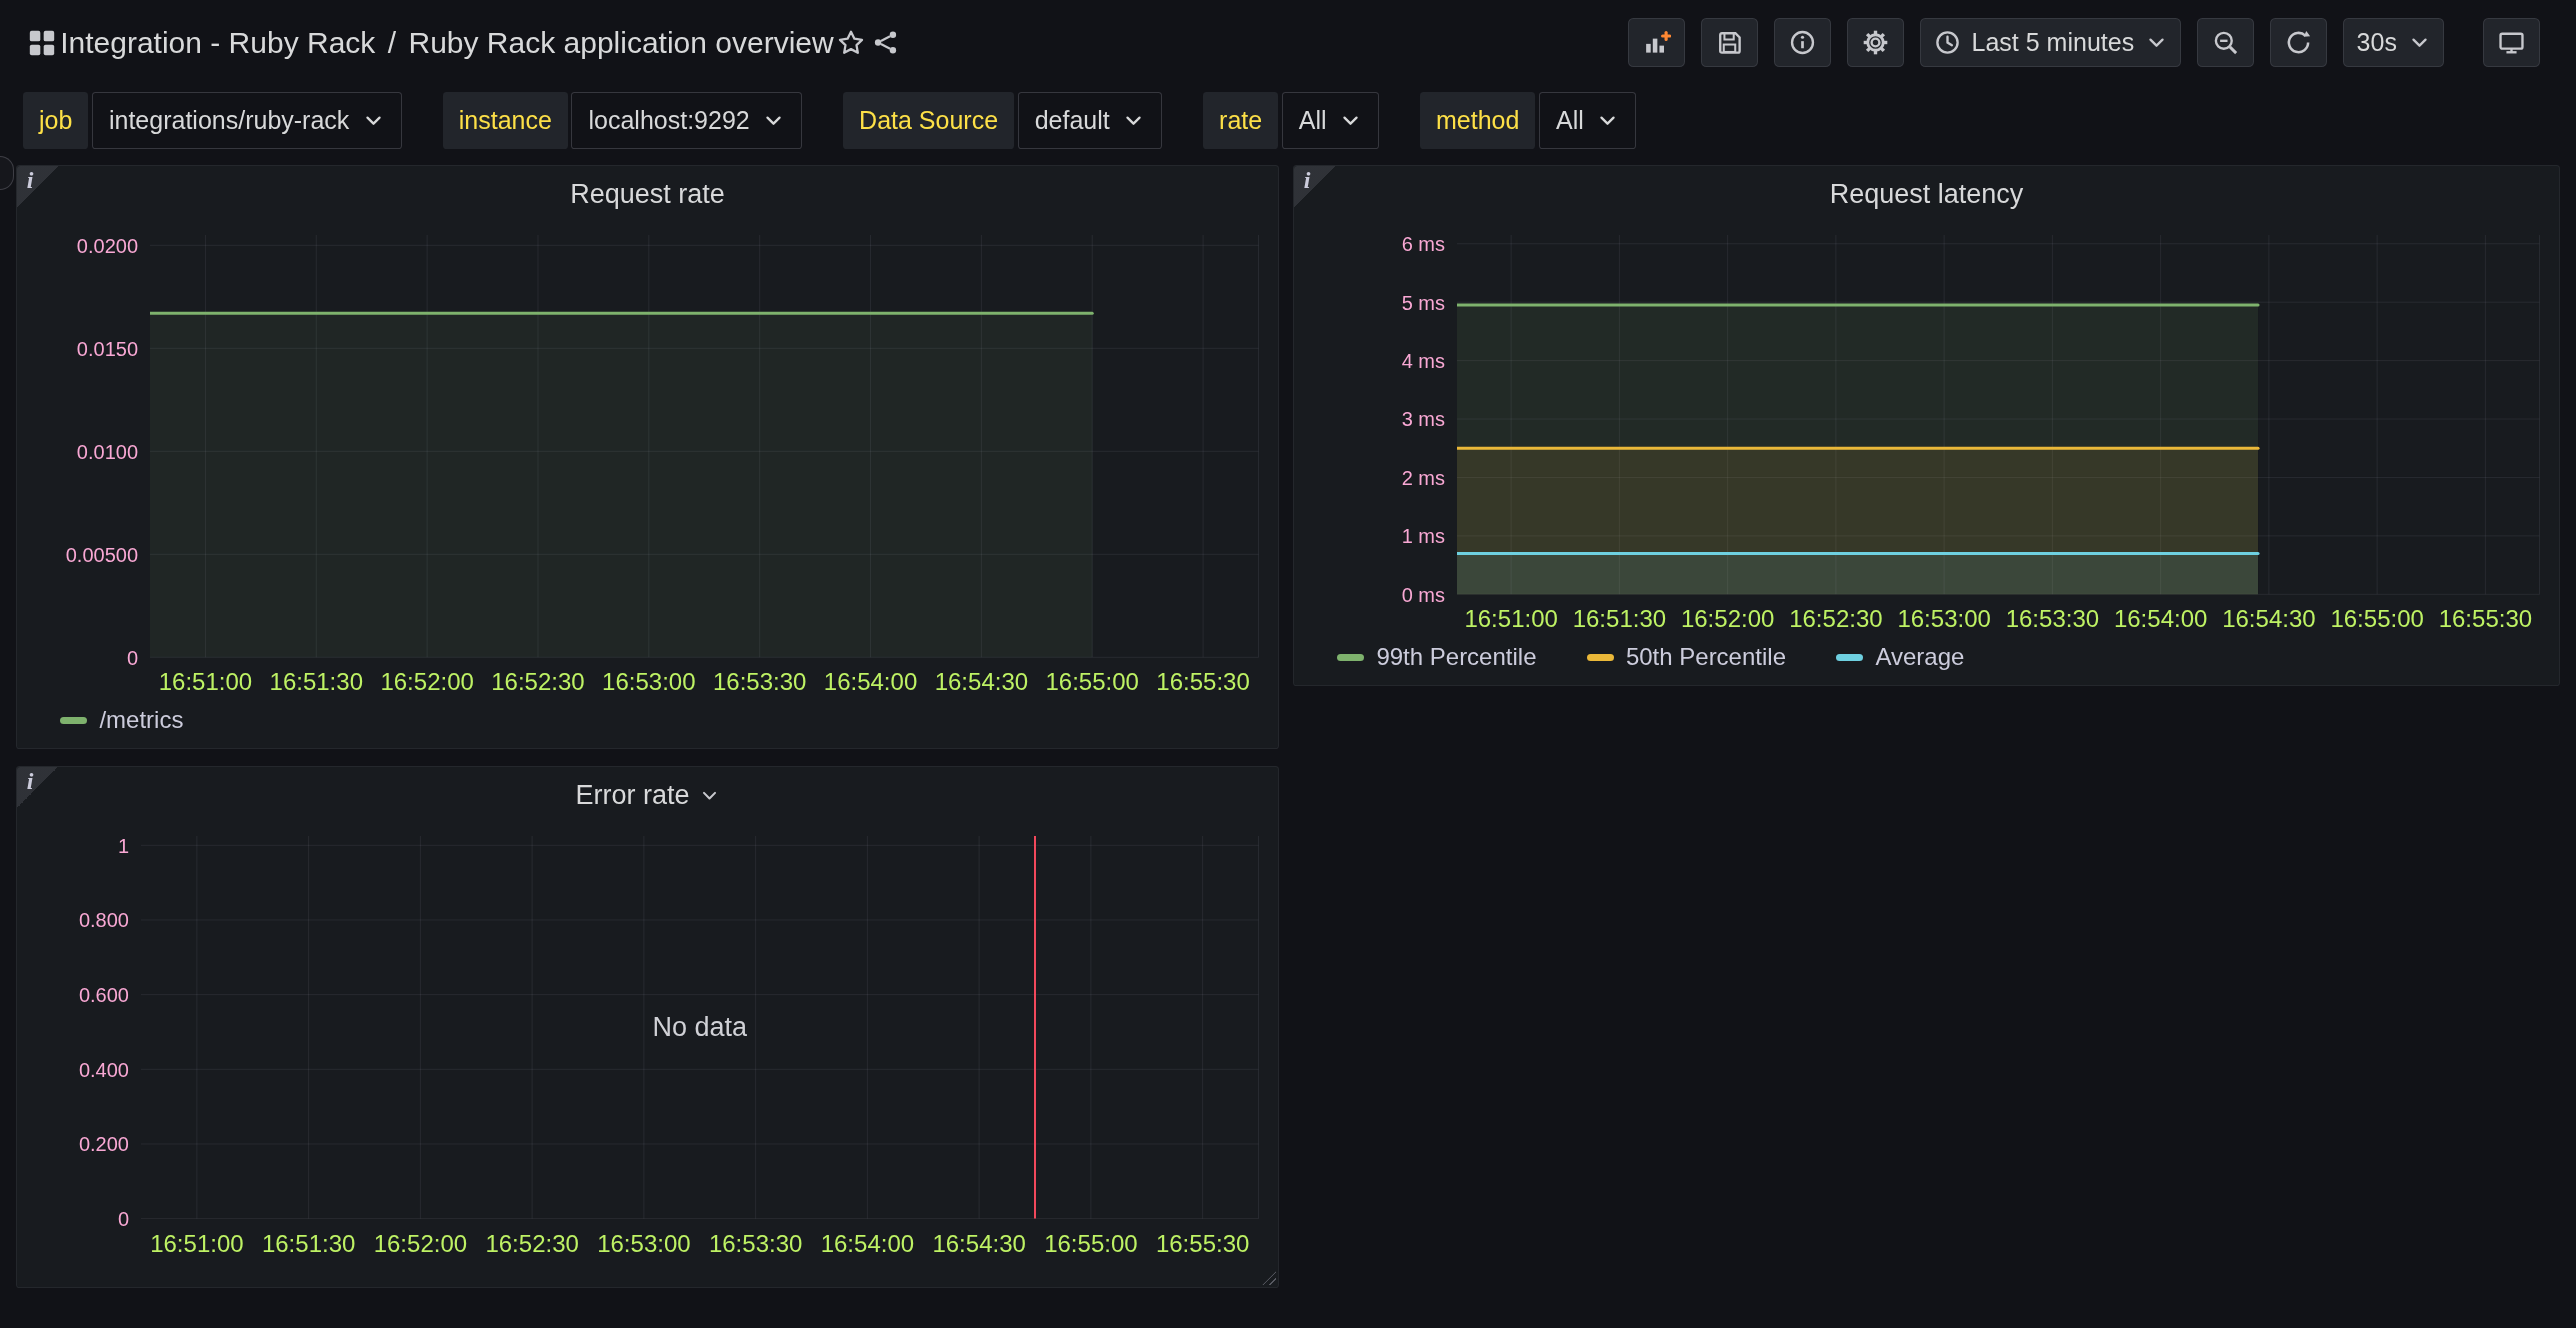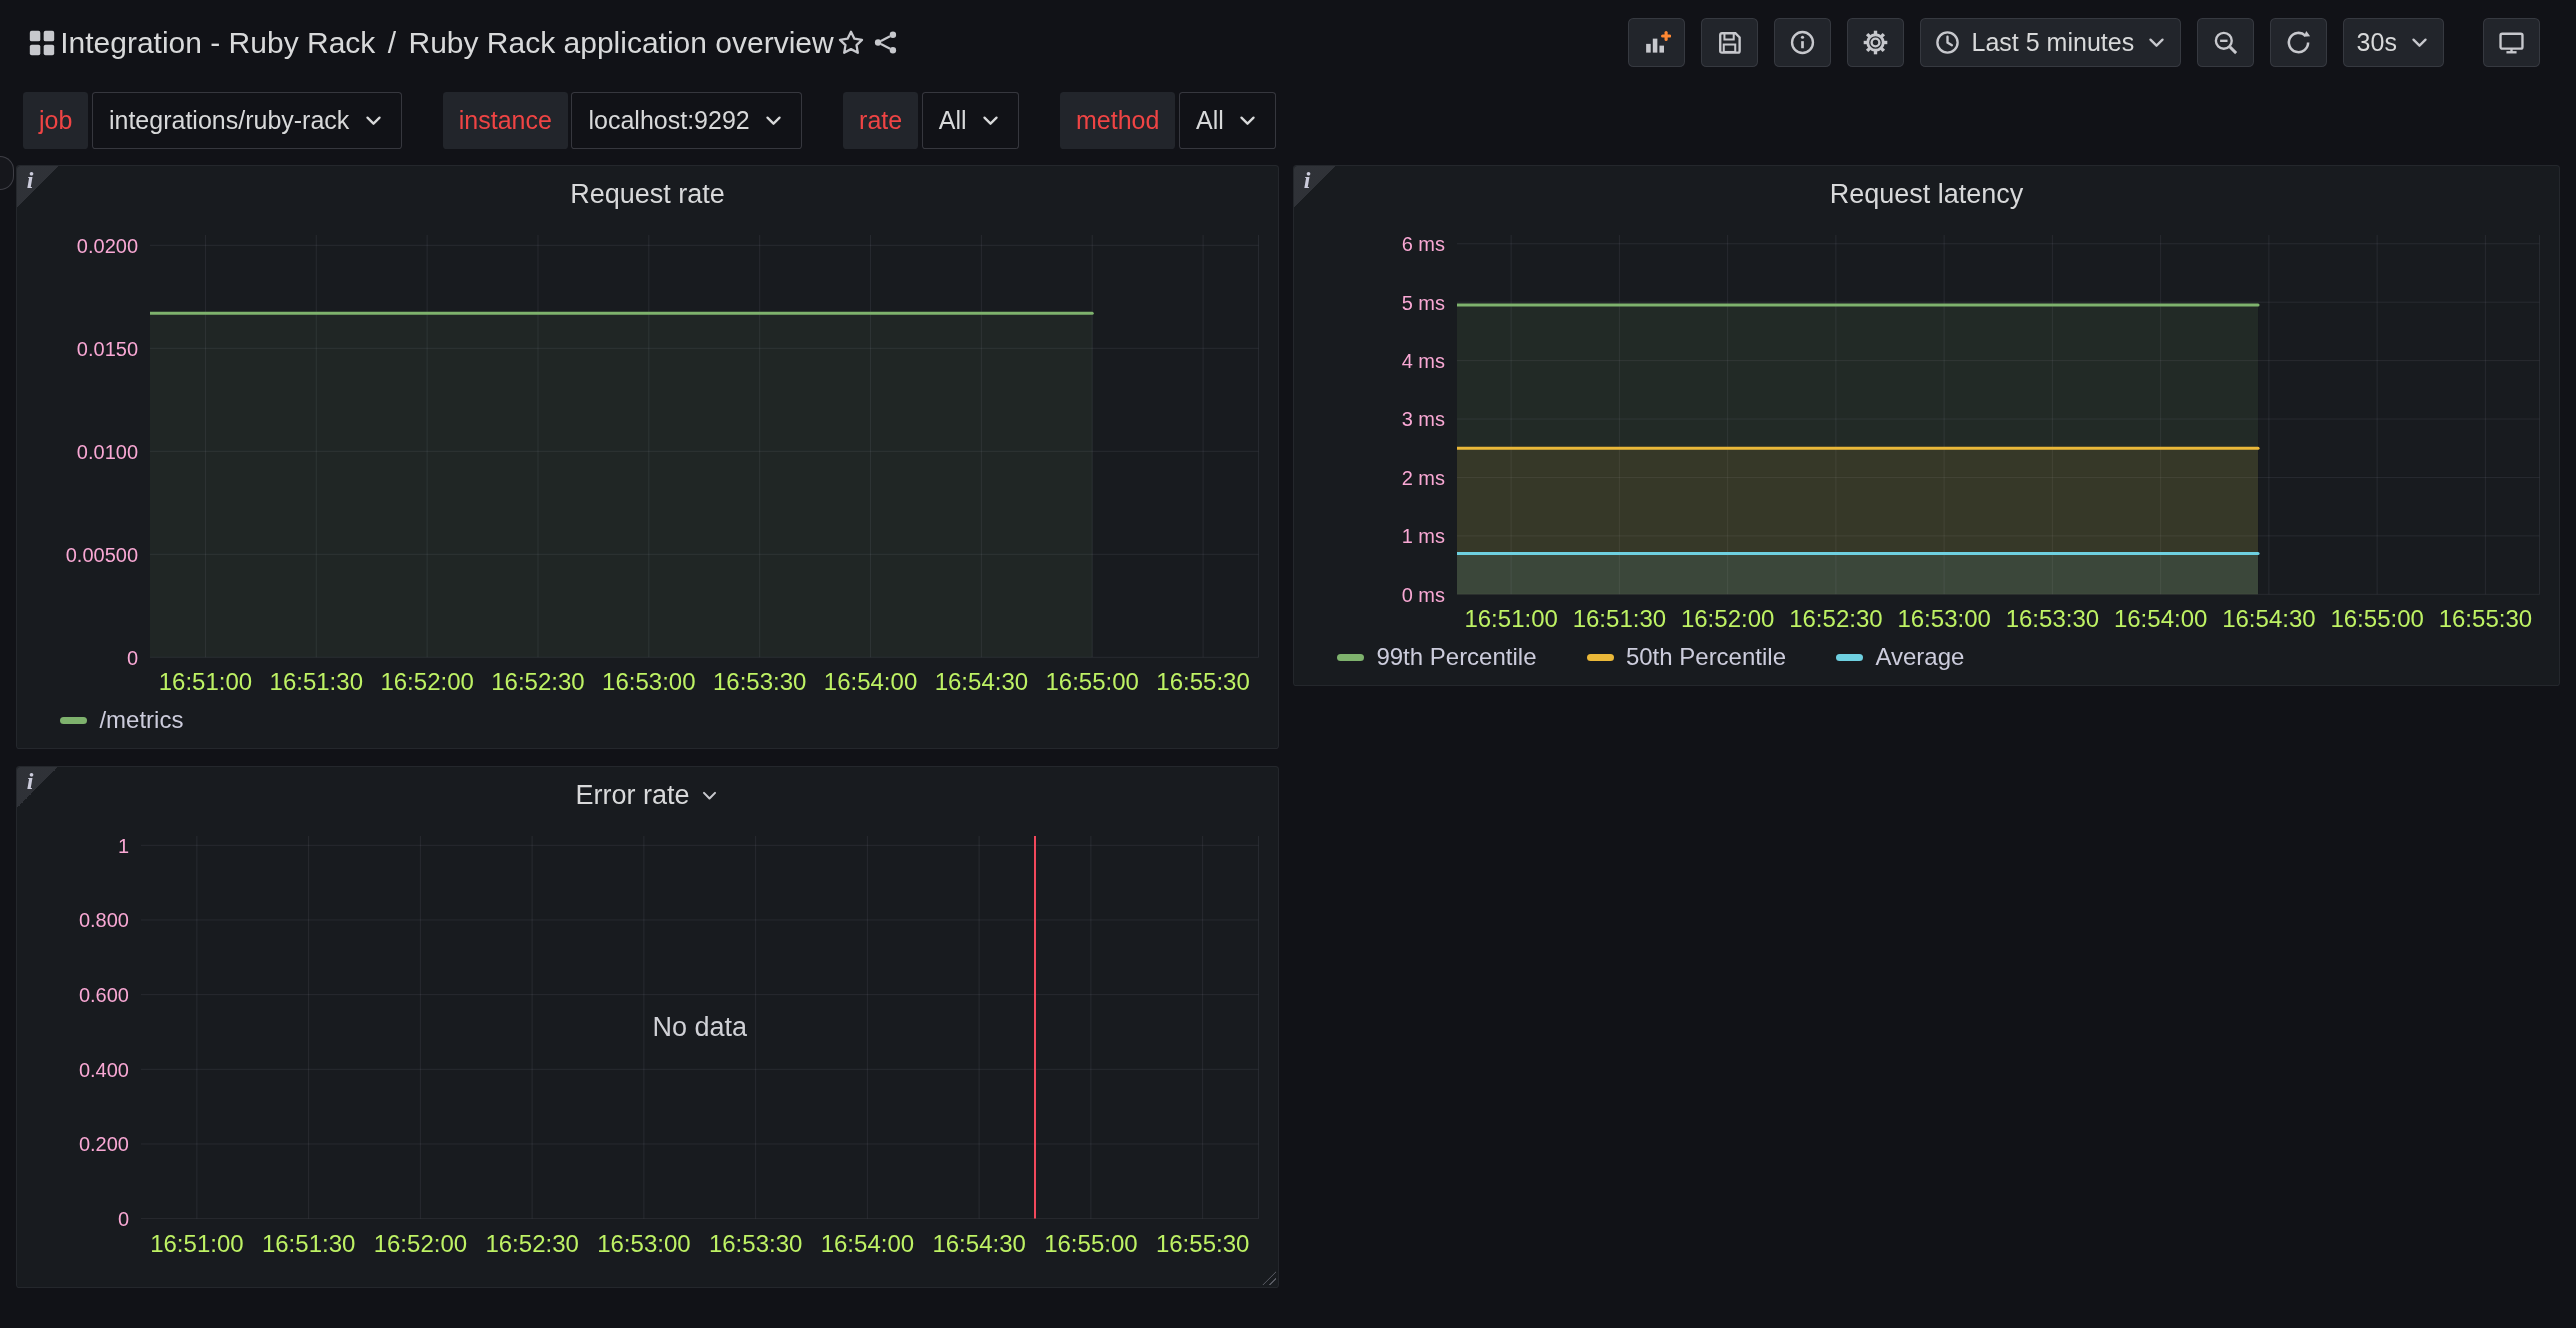--- a/index.html
+++ b/index.html
@@ -15,21 +15,21 @@
   .breadcrumb a{color:#d8d9da;text-decoration:none;cursor:pointer}
   .breadcrumb .sep{color:#d8d9da}
   .tb-right{display:flex;align-items:center;gap:16px}
   .toolbtn{height:49px;min-width:57px;display:flex;align-items:center;justify-content:center;gap:10.7px;background:#22252b;border:0.9px solid rgba(204,204,220,0.12);border-radius:5.3px;color:#c7c8cd;font-size:25px;padding:0 12.4px;cursor:pointer;font-family:inherit;white-space:nowrap}
   .toolbtn span{color:#d8d9da}
   .tv{margin-left:23px}
 
   
   .varrow{position:absolute;top:92px;left:23px;display:flex;gap:41px}
   .vargroup{display:flex;align-items:stretch;gap:3.6px;height:57px}
-  .varlabel{display:flex;align-items:center;padding:0 16px;background:#22252b;border-radius:3.6px;color:#ef4444;font-size:25px}
+  .varlabel{display:flex;align-items:center;padding:0 16px;background:#22252b;border-radius:3.6px;color:#fde047;font-size:25px}
   .varvalue{display:flex;align-items:center;gap:12.4px;padding:0 16px;background:#111217;border:0.9px solid rgba(204,204,220,0.20);border-radius:3.6px;color:#d8d9da;font-size:25px;cursor:pointer}
 
   
   .side-handle{position:absolute;left:0;top:156px;width:14px;height:34px;border:0.9px solid rgba(204,204,220,0.22);border-left:none;border-radius:0 17px 17px 0;background:#16171c;cursor:pointer}
 
   
   .panel{position:absolute;background:#181b1f;border:0.9px solid rgba(204,204,220,0.07);border-radius:3.6px;display:flex;flex-direction:column}
   .panel-rate{left:16px;top:165px;width:1263px;height:584px}
   .panel-latency{left:1293px;top:165px;width:1267px;height:521px}
   .panel-error{left:16px;top:766px;width:1263px;height:522px}
@@ -190,20 +190,29 @@
           <span>integrations/ruby-rack</span>
           <svg viewBox="0 0 16 16" width="23" height="23">
             <path d="M3.8 6l4.2 4.2L12.2 6" fill="none" stroke="currentColor" stroke-width="1.6" stroke-linecap="round" stroke-linejoin="round"></path>
           </svg>
         </div>
       </div>
       <div class="vargroup">
         <div class="varlabel">instance</div>
         <div class="varvalue">
           <span>localhost:9292</span>
+          <svg viewBox="0 0 16 16" width="23" height="23">
+            <path d="M3.8 6l4.2 4.2L12.2 6" fill="none" stroke="currentColor" stroke-width="1.6" stroke-linecap="round" stroke-linejoin="round"></path>
+          </svg>
+        </div>
+      </div>
+      <div class="vargroup">
+        <div class="varlabel">Data Source</div>
+        <div class="varvalue">
+          <span>default</span>
           <svg viewBox="0 0 16 16" width="23" height="23">
             <path d="M3.8 6l4.2 4.2L12.2 6" fill="none" stroke="currentColor" stroke-width="1.6" stroke-linecap="round" stroke-linejoin="round"></path>
           </svg>
         </div>
       </div>
       <div class="vargroup">
         <div class="varlabel">rate</div>
         <div class="varvalue">
           <span>All</span>
           <svg viewBox="0 0 16 16" width="23" height="23">

